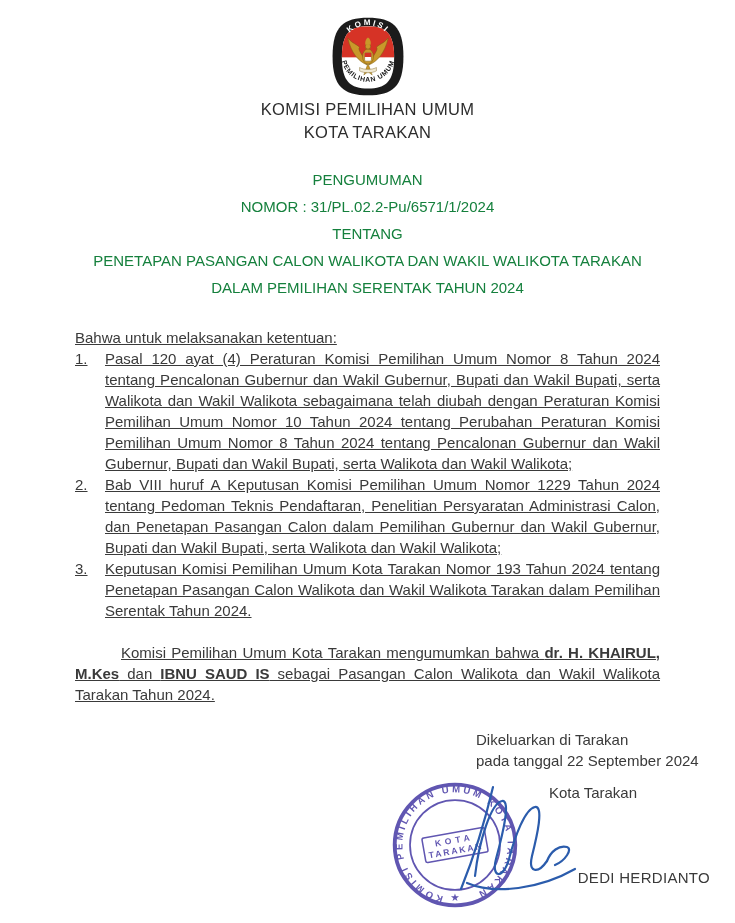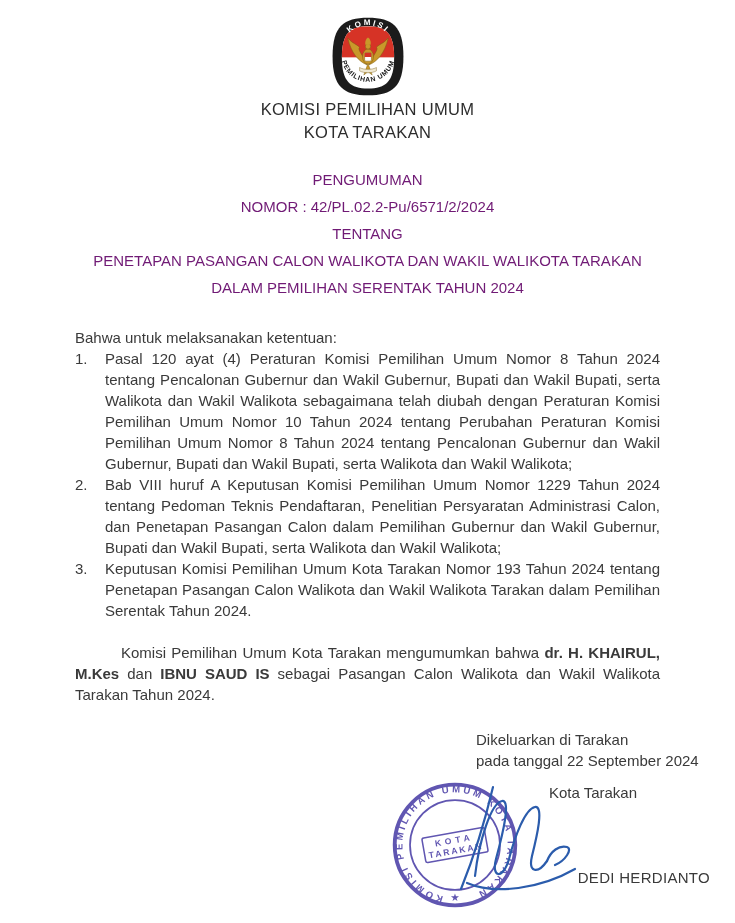--- a/index.html
+++ b/index.html
@@ -10,24 +10,24 @@
     font-family:"Liberation Sans", sans-serif;
     color:#3a3a3a;
     overflow:hidden;
   }
   
   .header { padding-top:16px; text-align:center; }
   .kpu-logo { display:block; margin:0 auto; }
   .org-line { font-size:16.5px; line-height:22px; color:#2d2d2d; letter-spacing:0.3px; margin-top:1px; }
 
   
-  .title-block { margin-top:23px; text-align:center; font-size:15px; line-height:27px; color:#701a75; }
+  .title-block { margin-top:23px; text-align:center; font-size:15px; line-height:27px; color:#15803d; }
 
   
-  .body-block { margin:26px 75px 0 75px; font-size:15px; line-height:21px; color:#3a3a3a; }
+  .body-block { margin:26px 75px 0 75px; font-size:15px; line-height:21px; color:#3a3a3a;text-decoration:underline; }
   .intro { margin:0; }
   .legal-list { margin:0; padding:0; list-style:none; }
   .legal-item { display:flex; }
   .legal-item .num { width:30px; flex:none; }
   .legal-item .txt { flex:1; text-align:justify; }
   .announce { margin:21px 0 0 0; text-align:justify; text-indent:46px; }
   .closing  { margin:0; text-indent:46px; }
   .bold { font-weight:bold; }
 
   
@@ -77,21 +77,21 @@
       <text font-size="8" font-weight="bold" fill="#141414" letter-spacing="1" text-anchor="middle" font-family="Liberation Sans, sans-serif">
         <textPath href="#logoBottomArc" startOffset="50%">PEMILIHAN UMUM</textPath>
       </text>
     </svg>
     <div class="org-line">KOMISI PEMILIHAN UMUM</div>
     <div class="org-line">KOTA TARAKAN</div>
   </div>
 
   <div class="title-block">
     <div>PENGUMUMAN</div>
-    <div>NOMOR : 42/PL.02.2-Pu/6571/2/2024</div>
+    <div>NOMOR : 31/PL.02.2-Pu/6571/1/2024</div>
     <div>TENTANG</div>
     <div>PENETAPAN PASANGAN CALON WALIKOTA DAN WAKIL WALIKOTA TARAKAN</div>
     <div>DALAM PEMILIHAN SERENTAK TAHUN 2024</div>
   </div>
 
   <div class="body-block">
     <p class="intro">Bahwa untuk melaksanakan ketentuan:</p>
 
     <ol class="legal-list">
       <li class="legal-item">

